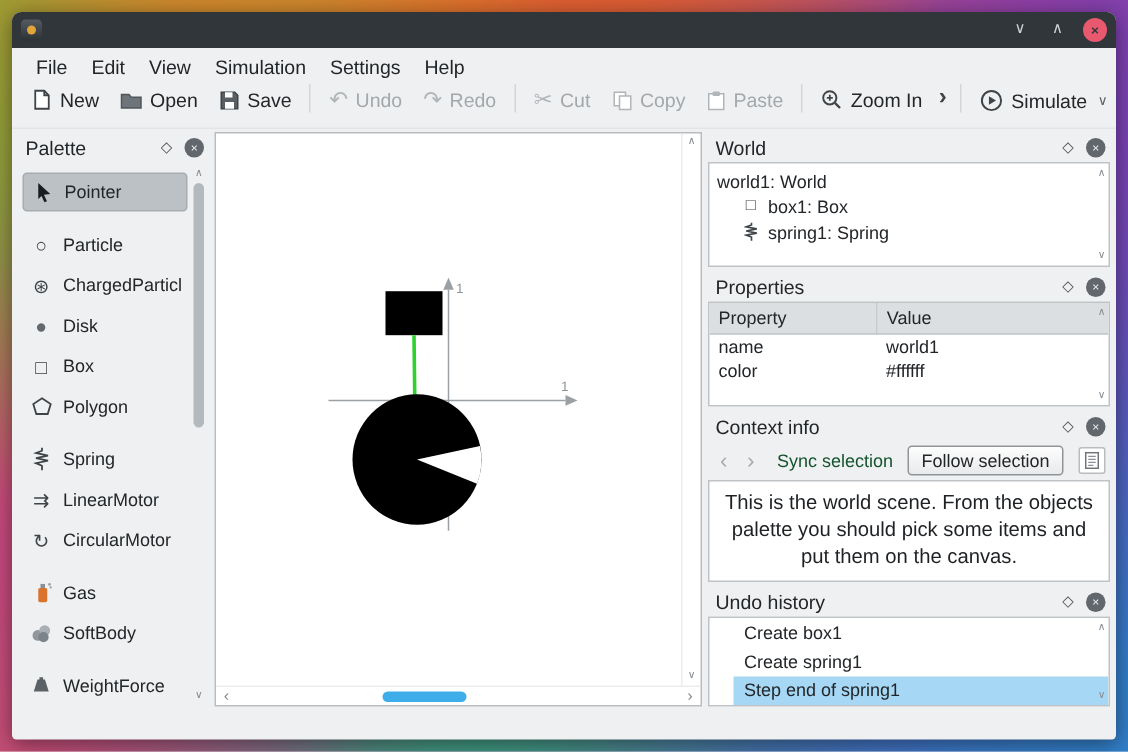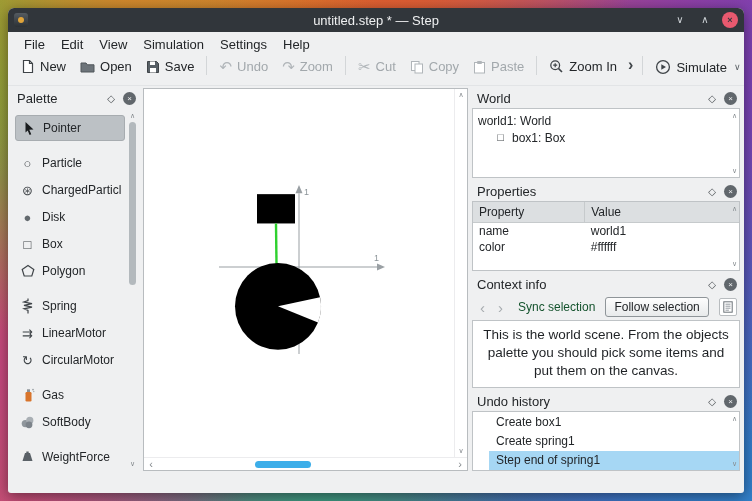--- a/index.html
+++ b/index.html
@@ -115,21 +115,20 @@
 </style>
 </head>
 <body>
 
 <div class="window">
 
   <div class="titlebar">
     <span class="app-icon">
         <i></i>
       </span>
-    <span class="win-title">untitled.step * — Step</span>
     <span class="winbtns">
       <span class="wbtn"><span>∨</span></span>
       <span class="wbtn"><span>∧</span></span>
       <span class="wclose"><span>×</span></span>
     </span>
   </div>
 
   <div class="menubar">
     <span class="menu-item">File</span>
     <span class="menu-item">Edit</span>
@@ -168,21 +167,21 @@
         </span>
       <span>Save</span>
     </span>
     <span class="tsep"></span>
     <span class="tbtn disabled">
       <span class="tglyph">↶</span>
       <span>Undo</span>
     </span>
     <span class="tbtn disabled">
       <span class="tglyph">↷</span>
-      <span>Zoom</span>
+      <span>Redo</span>
     </span>
     <span class="tsep"></span>
     <span class="tbtn disabled">
       <span class="tglyph">✂</span>
       <span>Cut</span>
     </span>
     <span class="tbtn disabled">
       <span>
           <svg width="14" height="14" viewBox="0 0 14 14">
             <rect x="1.5" y="1.5" width="7.5" height="9" fill="#fff" stroke="#b0b5b9"></rect>
@@ -364,20 +363,28 @@
           <span class="hclose"><span>×</span></span>
         </div>
         <div class="dock-body">
           <div class="tree">
             <div class="trow">
               <span>world1: World</span>
             </div>
             <div class="trow child">
               <span class="ticon">□</span>
               <span>box1: Box</span>
+            </div>
+            <div class="trow child">
+              <span class="ticon">
+                  <svg width="10" height="13" viewBox="0 0 10 13">
+                    <polyline points="5,0.5 5,2 1.5,3.2 8.5,4.6 1.5,6 8.5,7.4 1.5,8.8 5,10 5,12.5" fill="none" stroke="#3f4448" stroke-width="1.1"></polyline>
+                  </svg>
+                </span>
+              <span>spring1: Spring</span>
             </div>
           </div>
           <span class="sarr up">∧</span>
           <span class="sarr dn">∨</span>
         </div>
       </div>
 
       <div class="dock dock-props">
         <div class="panel-hdr">
           <span class="t">Properties</span>

